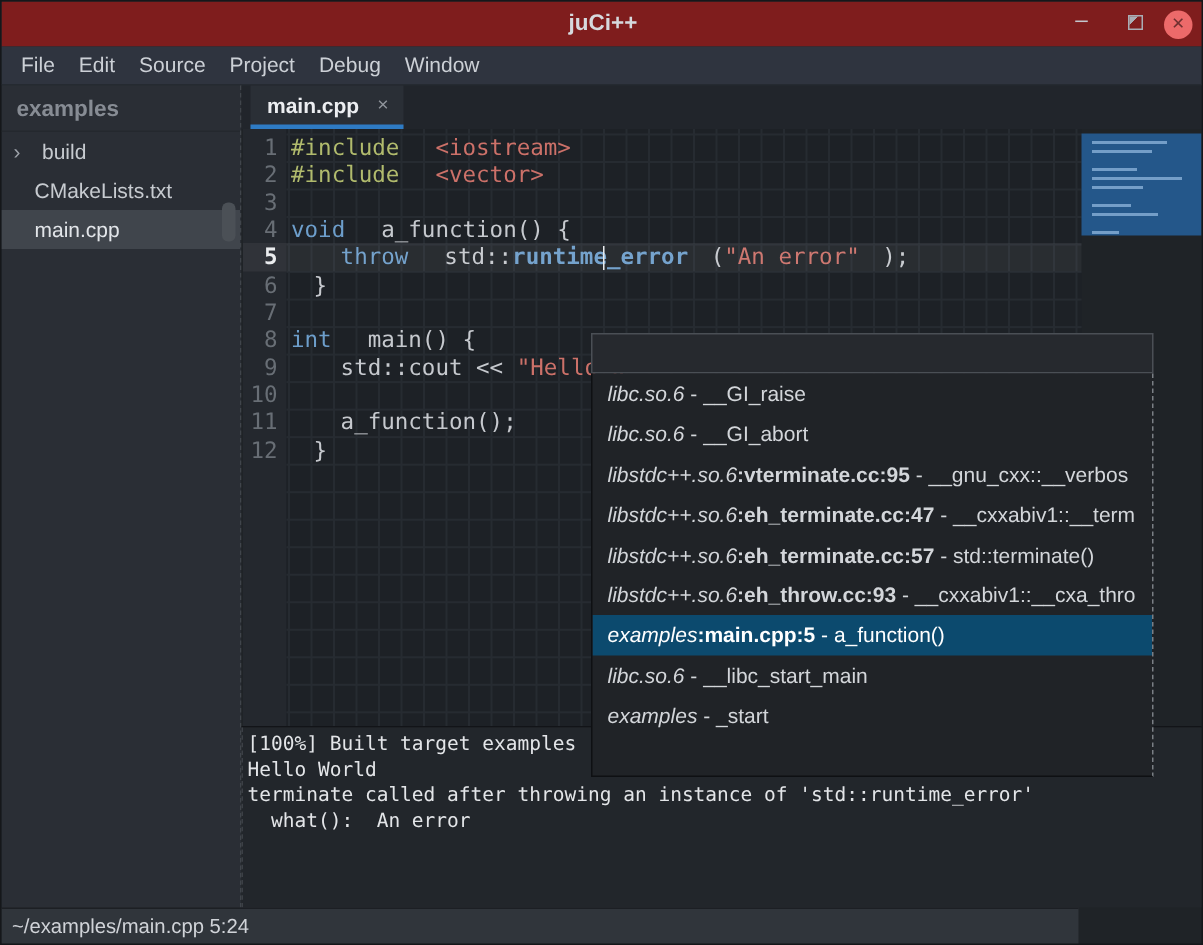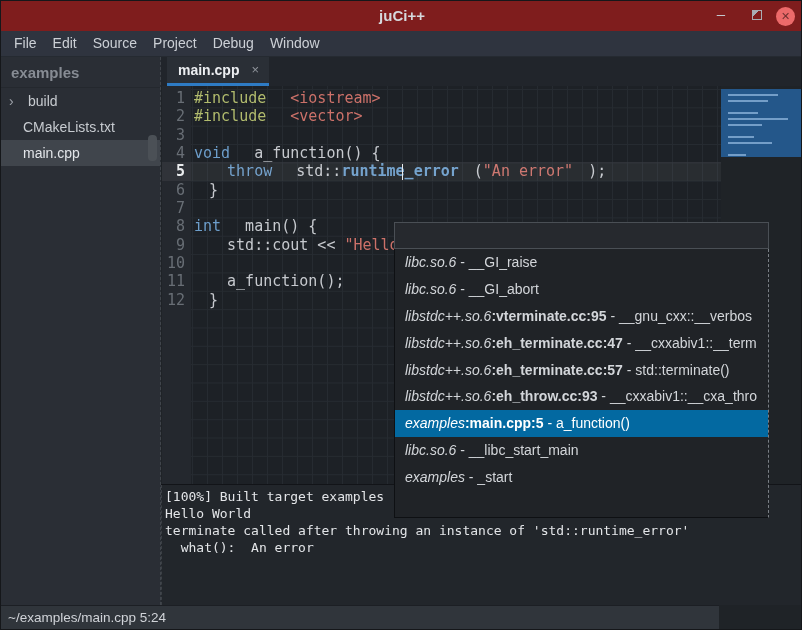--- a/index.html
+++ b/index.html
@@ -50,21 +50,21 @@
   .tok-pp { color:#b1bb6d; }
   .linehl { position:absolute; left:1px; top:76.4px; width:559px; height:18.35px; background:rgba(255,255,255,0.055); pointer-events:none; }
   .caret { position:absolute; top:77.5px; left:240.9px; width:1.5px; height:16px; background:#e8eaec; }
   .minimap { position:absolute; left:560px; top:3px; width:80px; height:68px; background:#24578a; padding:5px 0 0 7px; }
   .mm-line { height:2px; margin-bottom:4px; background:#8fb6dc; opacity:.75; }
   
   .popup { position:absolute; left:393px; top:186px; width:375px; height:296px; z-index:5;margin-top:35px; }
   .popup-header { position:absolute; left:0; top:0; width:375px; height:27px; background:#26292e; border:1px solid #4a4f55; }
   .popup-list { position:absolute; left:0; top:27px; width:375px; height:269px; background:#202327; border-left:1px solid #0e1013; border-bottom:1px solid #0e1013; border-right:1px dashed #7a7f85; overflow:hidden; }
   .bt-row { height:26.9px; line-height:26.9px; padding-left:10px; color:#d3d6da; font-size:14px; white-space:nowrap; overflow:hidden; }
-  .bt-row.selected { background:#0369a1; color:#ffffff; }
+  .bt-row.selected { background:#0c4a6e; color:#ffffff; }
   .bt-module { font-style:italic; }
   .bt-loc { font-weight:bold; }
   
   .terminal { position:absolute; left:160px; top:484px; width:642px; height:120px; background:#22262b; border-left:1px dashed #3c4046; padding:3px 0 0 3px;
     font-family:"DejaVu Sans Mono",monospace; font-size:13px; color:#e3e5e8; }
   .term-line { height:17px; line-height:17px; white-space:pre; }
   
   .statusbar { position:absolute; left:0; top:604px; width:718px; height:26px; background:#30353b; border-top:1px solid #1c1f24; border-bottom:2px solid #1b1e22; }
   .status-left { position:absolute; left:7px; top:4px; color:#d0d3d8; font-size:13.5px; }
   .status-center { position:absolute; left:276px; top:4px; color:#d0d3d8; font-size:13.5px; }

